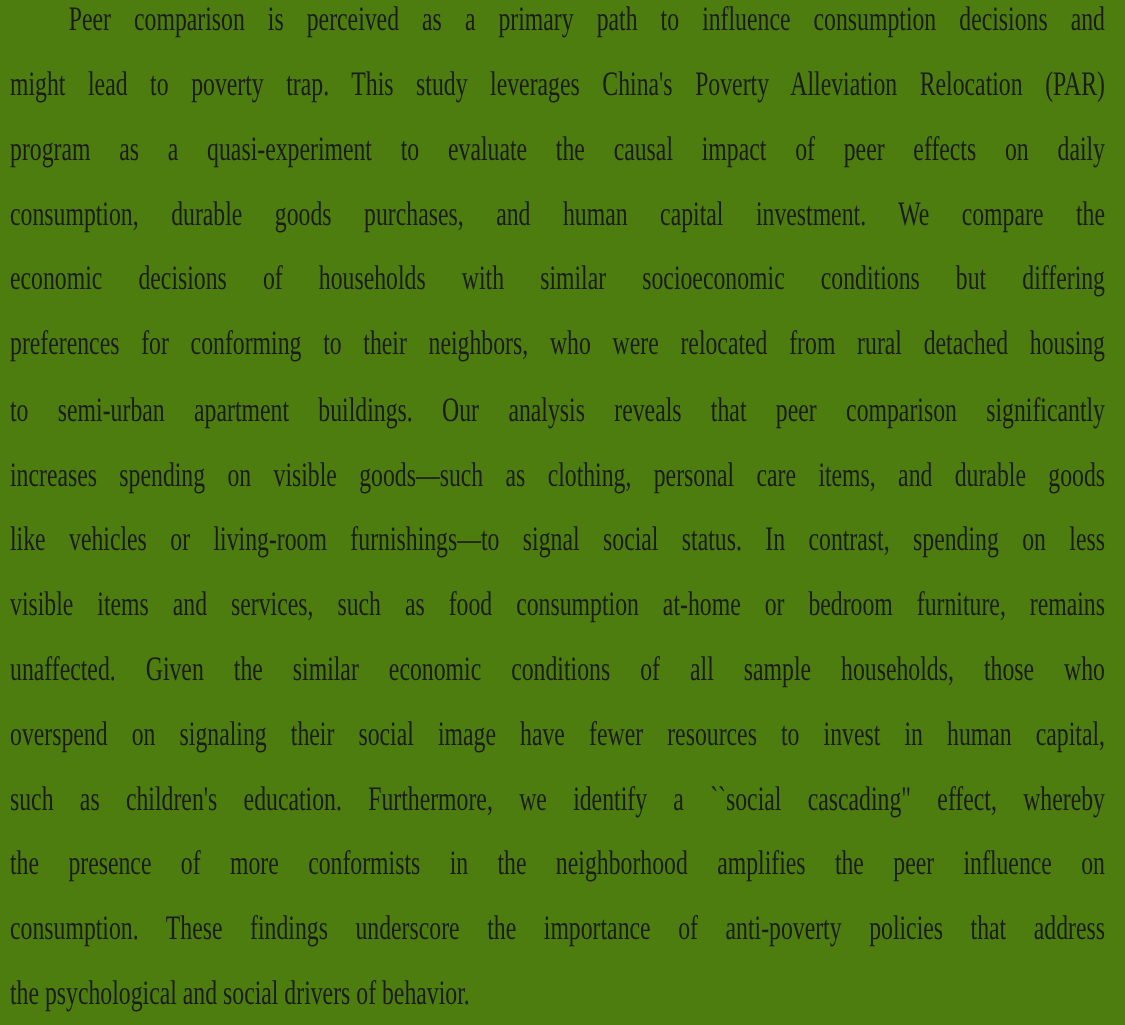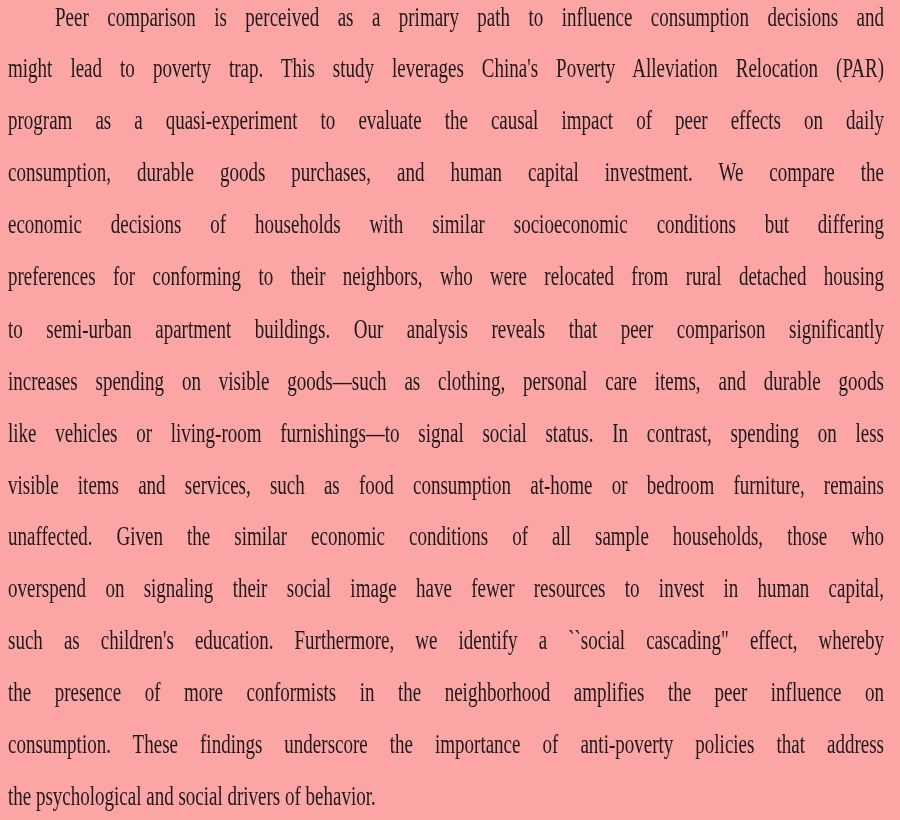--- a/index.html
+++ b/index.html
@@ -4,21 +4,21 @@
 <style>
   html, body {
     margin: 0;
     padding: 0;
     background: #ffffff;
   }
   .page {
     position: relative;
     width: 900px;
     height: 820px;
-    background: #fca5a5;
+    background: #4d7c0f;
     overflow: hidden;
   }
   .para {
     margin: -9px 16px 0 8px;           
     width: 876px;
     transform: scaleY(1.44);            
     transform-origin: 0 0;
     font-family: "Liberation Serif", "DejaVu Serif", serif;
     font-size: 19px;
     line-height: 36.1px;

